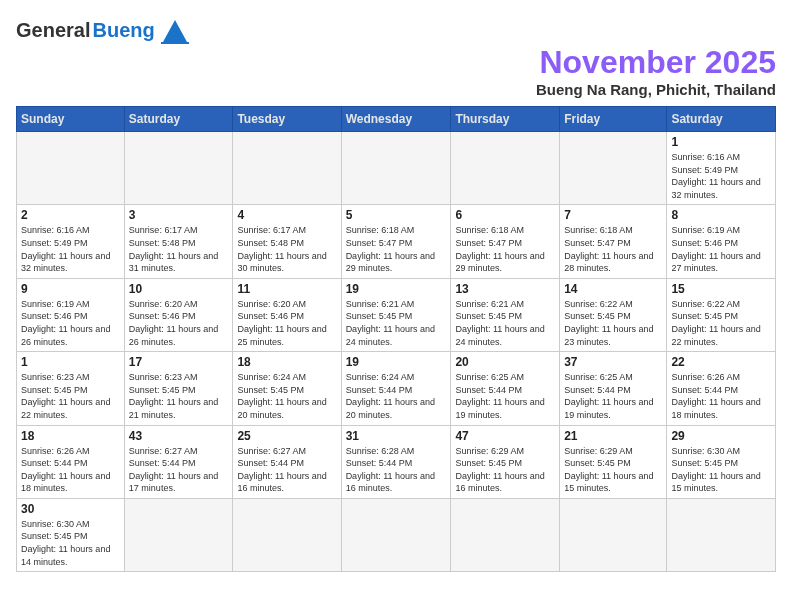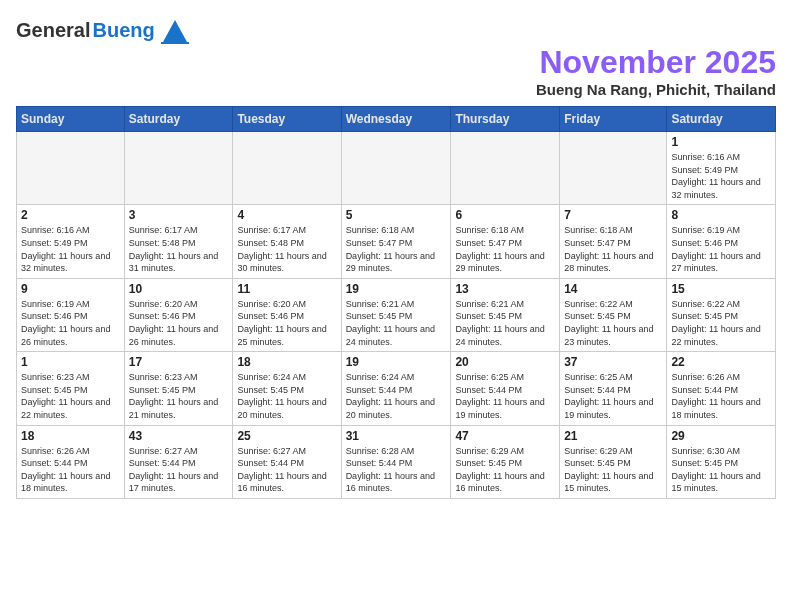--- a/index.html
+++ b/index.html
@@ -233,14 +233,26 @@
         </td>
         <td>
           <span class="day-number">21</span>
           <div class="day-info">Sunrise: 6:29 AM<br>Sunset: 5:45 PM<br>Daylight: 11 hours and 15 minutes.</div>
         </td>
         <td>
           <span class="day-number">29</span>
           <div class="day-info">Sunrise: 6:30 AM<br>Sunset: 5:45 PM<br>Daylight: 11 hours and 15 minutes.</div>
         </td>
       </tr>
+      <tr>
+        <td>
+          <span class="day-number">30</span>
+          <div class="day-info">Sunrise: 6:30 AM<br>Sunset: 5:45 PM<br>Daylight: 11 hours and 14 minutes.</div>
+        </td>
+        <td class="empty"></td>
+        <td class="empty"></td>
+        <td class="empty"></td>
+        <td class="empty"></td>
+        <td class="empty"></td>
+        <td class="empty"></td>
+      </tr>
     </tbody>
 </table>
 
 </body></html>

